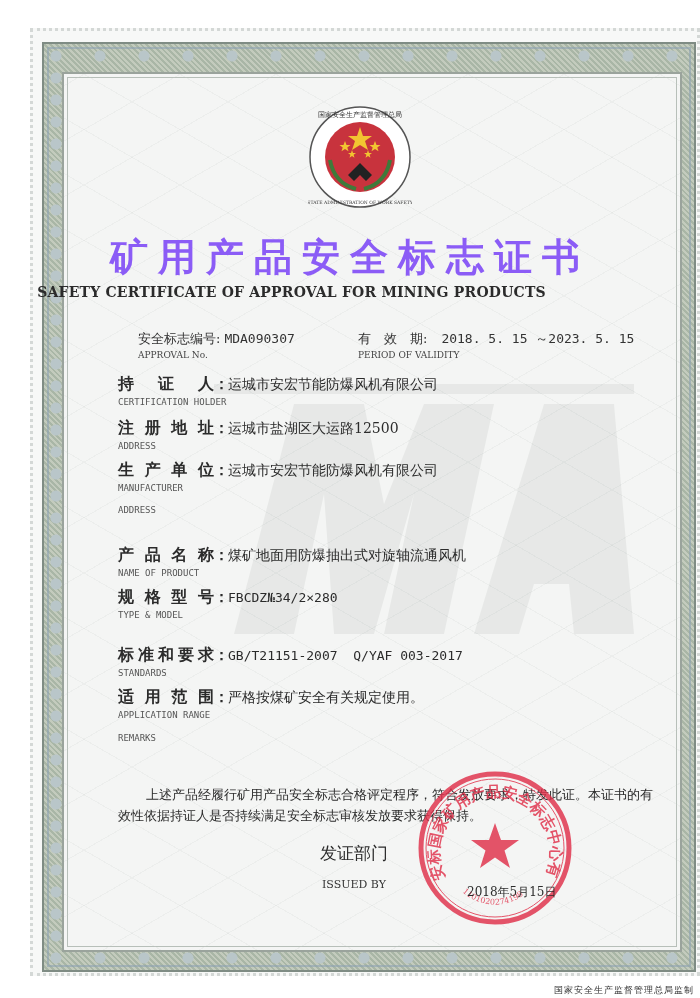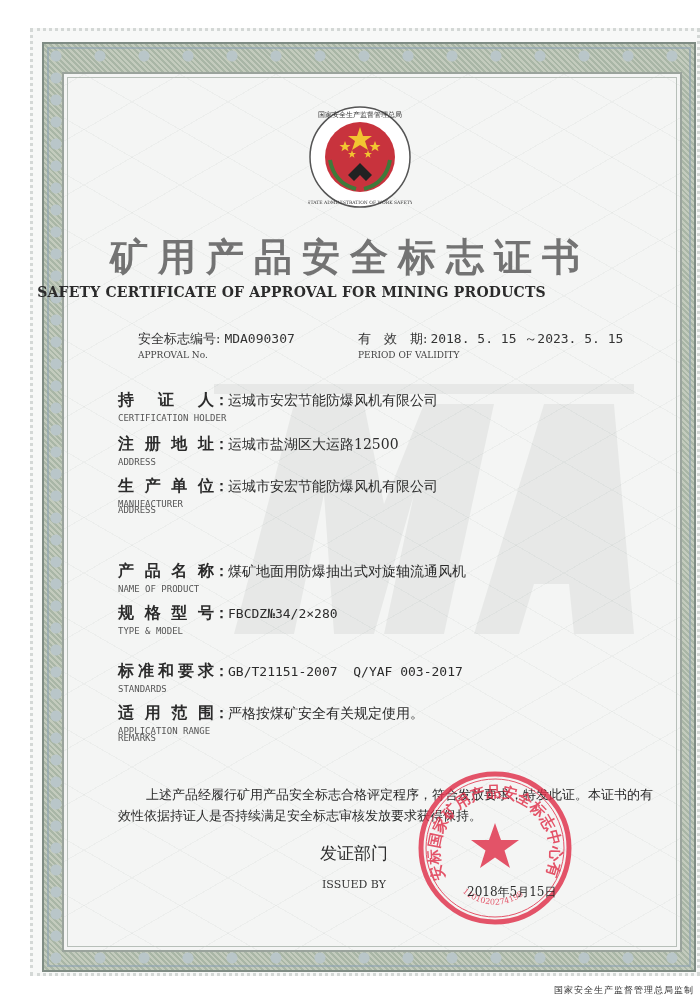--- a/index.html
+++ b/index.html
@@ -42,34 +42,34 @@
     .big-ma {
       position: absolute; left: 150px; top: 310px; width: 420px; height: 250px;
       opacity: 0.10;
     }
 
     
     .emblem { position: absolute; left: 308px; top: 105px; width: 104px; height: 104px; }
 
     .title-cn {
       position: absolute; left: 0; width: 700px; top: 232px; text-align: center;
-      font-size: 38px; font-weight: bold; letter-spacing: 10px; color: #737373;
+      font-size: 38px; font-weight: bold; letter-spacing: 10px; color: #8b5cf6;
     }
     .title-en {
       position: absolute; left: 0; width: 583px; top: 284px; text-align: center;
       font-size: 14px; font-weight: bold; letter-spacing: 0.2px; color: #2b2b2b;
     }
 
     .meta-row { position: absolute; top: 330px; font-size: 13px; color: #333; }
     .meta-row .en { display: block; font-size: 9px; letter-spacing: 0; color: #444; margin-top: 2px; }
     .meta-label { display: inline-block; }
     .meta-val { font-family: "DejaVu Sans Mono", "Liberation Mono", monospace; font-size: 13px; margin-left: 4px; }
 
     .field { position: absolute; left: 118px; }
-    .field .line { font-size: 15px; white-space: nowrap; margin-top: 16px; }
+    .field .line { font-size: 15px; white-space: nowrap; }
     .field .lbl { display: inline-block; width: 96px; font-weight: bold; font-size: 16px; letter-spacing: 0; text-align: justify; text-align-last: justify; color: #2b2b2b; }
     .field .colon { display: inline-block; width: 14px; text-align: center; font-weight: bold; }
     .field .val { font-size: 14px; color: #2b2b2b; }
     .field .val.mono { font-family: "DejaVu Sans Mono", "Liberation Mono", monospace; font-size: 13px; }
     .field .en { display: block; font-family: "DejaVu Sans Mono", "Liberation Mono", monospace; font-size: 9px; color: #555; margin-top: 2px; }
 
     .statement {
       position: absolute; left: 118px; top: 784px; width: 540px;
       font-size: 13px; line-height: 21px; color: #2b2b2b; text-indent: 28px;
     }
@@ -115,21 +115,21 @@
 </svg>
 
 <div class="title-cn">矿用产品安全标志证书</div>
 <div class="title-en">SAFETY CERTIFICATE OF APPROVAL FOR MINING PRODUCTS</div>
 
 <div class="meta-row" style="left:138px;">
   <span class="meta-label">安全标志编号:</span><span class="meta-val">MDA090307</span>
   <span class="en">APPROVAL No.</span>
 </div>
 <div class="meta-row" style="left:358px;">
-  <span class="meta-label">有　效　期:</span><span class="meta-val" style="margin-left:3px;">2018. 5. 15 ～2023. 5. 15</span>
+  <span class="meta-label">有　效　期:</span><span class="meta-val" style="margin-left:14px;">2018. 5. 15 ～2023. 5. 15</span>
   <span class="en">PERIOD OF VALIDITY</span>
 </div>
 
 <div class="field" style="top:374px;">
   <div class="line"><span class="lbl">持证人</span><span class="colon">：</span><span class="val">运城市安宏节能防爆风机有限公司</span></div>
   <span class="en">CERTIFICATION HOLDER</span>
 </div>
 <div class="field" style="top:418px;">
   <div class="line"><span class="lbl">注册地址</span><span class="colon">：</span><span class="val">运城市盐湖区大运路12500</span></div>
   <span class="en">ADDRESS</span>

